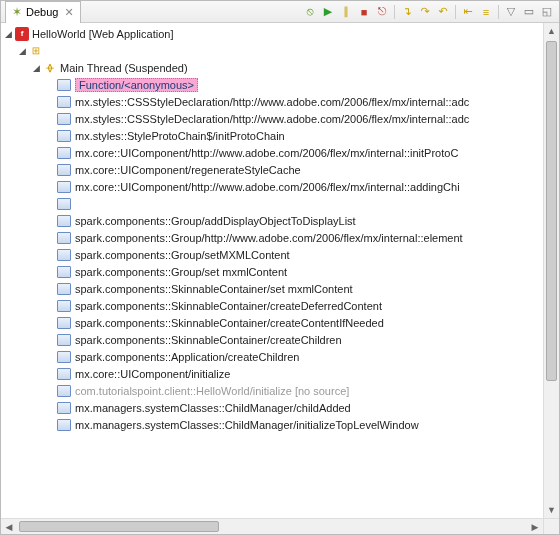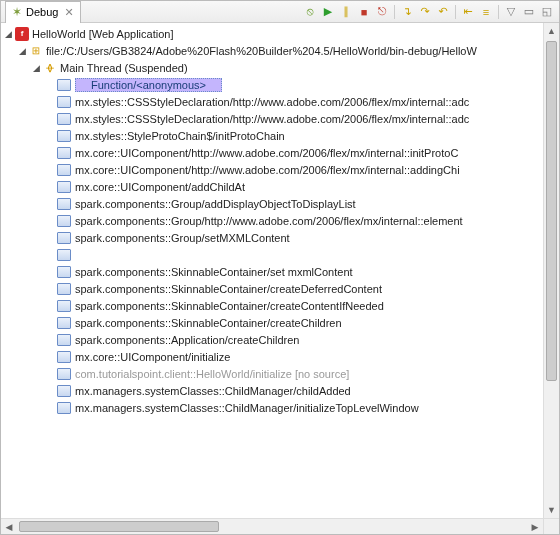--- a/index.html
+++ b/index.html
@@ -26,21 +26,21 @@
   .corner { position:absolute; right:0; bottom:0; width:16px; height:16px; background:#f0f0f0; border-left:1px solid #ddd; border-top:1px solid #ddd;}
   .tree { position: absolute; left: 0; right: 16px; top: 0; bottom: 16px; overflow: hidden; padding-top: 2px; }
   .row { display: flex; align-items: center; height: 17px; white-space: nowrap; padding-left: 4px; }
   .twisty { width: 10px; font-size: 9px; color: #555; }
   .indent { display:inline-block; }
   .ico { width: 14px; height: 14px; display:inline-flex; align-items:center; justify-content:center; margin-right: 3px; font-size: 10px; }
   .ico-flash { background:#d72a2a; color:#fff; font-weight:bold; border-radius:2px; font-size:8px;}
   .ico-target { color: #d49b00; }
   .ico-thread { color: #d49b00; }
   .ico-frame { width:14px; height:12px; border:1px solid #6a8cc7; background:linear-gradient(#eaf1fb,#c8d8f0); border-radius:1px; margin-right:4px; display:inline-block;}
-  .sel { background:#c4b5fd; border:1px dotted #6a8cc7; padding: 0 15px; color:#1a3e78; }
+  .sel { background:#f9a8d4; border:1px dotted #6a8cc7; padding: 0 3px; color:#1a3e78; }
   .faded { color:#9a9a9a; }
   .lbl { color:#222; }
 </style>
 </head>
 <body>
 
 <div class="panel">
   <div class="header">
     <div class="tab">
       <span class="bug">✶</span>
@@ -73,21 +73,20 @@
       <div class="row">
         <span class="twisty">◢</span>
         <span class="ico ico-flash">f</span>
         <span class="lbl">HelloWorld [Web Application]</span>
       </div>
 
       <div class="row">
         <span class="indent" style="width:14px"></span>
         <span class="twisty">◢</span>
         <span class="ico ico-target">⊞</span>
-        <span class="lbl">file:/C:/Users/GB3824/Adobe%20Flash%20Builder%204.5/HelloWorld/bin-debug/HelloW</span>
       </div>
 
       <div class="row">
         <span class="indent" style="width:28px"></span>
         <span class="twisty">◢</span>
         <span class="ico ico-thread">ᚖ</span>
         <span class="lbl">Main Thread (Suspended)</span>
       </div>
 
       <div class="row">
@@ -113,45 +112,50 @@
             <span class="lbl">mx.styles::StyleProtoChain$/initProtoChain</span>
           </div>
           <div class="row">
             <span class="indent" style="width:52px"></span>
             <span class="ico-frame"></span>
             <span class="lbl">mx.core::UIComponent/http://www.adobe.com/2006/flex/mx/internal::initProtoC</span>
           </div>
           <div class="row">
             <span class="indent" style="width:52px"></span>
             <span class="ico-frame"></span>
+            <span class="lbl">mx.core::UIComponent/regenerateStyleCache</span>
+          </div>
+          <div class="row">
+            <span class="indent" style="width:52px"></span>
+            <span class="ico-frame"></span>
             <span class="lbl">mx.core::UIComponent/http://www.adobe.com/2006/flex/mx/internal::addingChi</span>
           </div>
           <div class="row">
             <span class="indent" style="width:52px"></span>
             <span class="ico-frame"></span>
-            <span class="lbl">mx.core::UIComponent/addChildAt</span>
           </div>
           <div class="row">
             <span class="indent" style="width:52px"></span>
             <span class="ico-frame"></span>
             <span class="lbl">spark.components::Group/addDisplayObjectToDisplayList</span>
           </div>
           <div class="row">
             <span class="indent" style="width:52px"></span>
             <span class="ico-frame"></span>
             <span class="lbl">spark.components::Group/http://www.adobe.com/2006/flex/mx/internal::element</span>
           </div>
           <div class="row">
             <span class="indent" style="width:52px"></span>
             <span class="ico-frame"></span>
             <span class="lbl">spark.components::Group/setMXMLContent</span>
           </div>
           <div class="row">
             <span class="indent" style="width:52px"></span>
             <span class="ico-frame"></span>
+            <span class="lbl">spark.components::Group/set mxmlContent</span>
           </div>
           <div class="row">
             <span class="indent" style="width:52px"></span>
             <span class="ico-frame"></span>
             <span class="lbl">spark.components::SkinnableContainer/set mxmlContent</span>
           </div>
           <div class="row">
             <span class="indent" style="width:52px"></span>
             <span class="ico-frame"></span>
             <span class="lbl">spark.components::SkinnableContainer/createDeferredContent</span>

